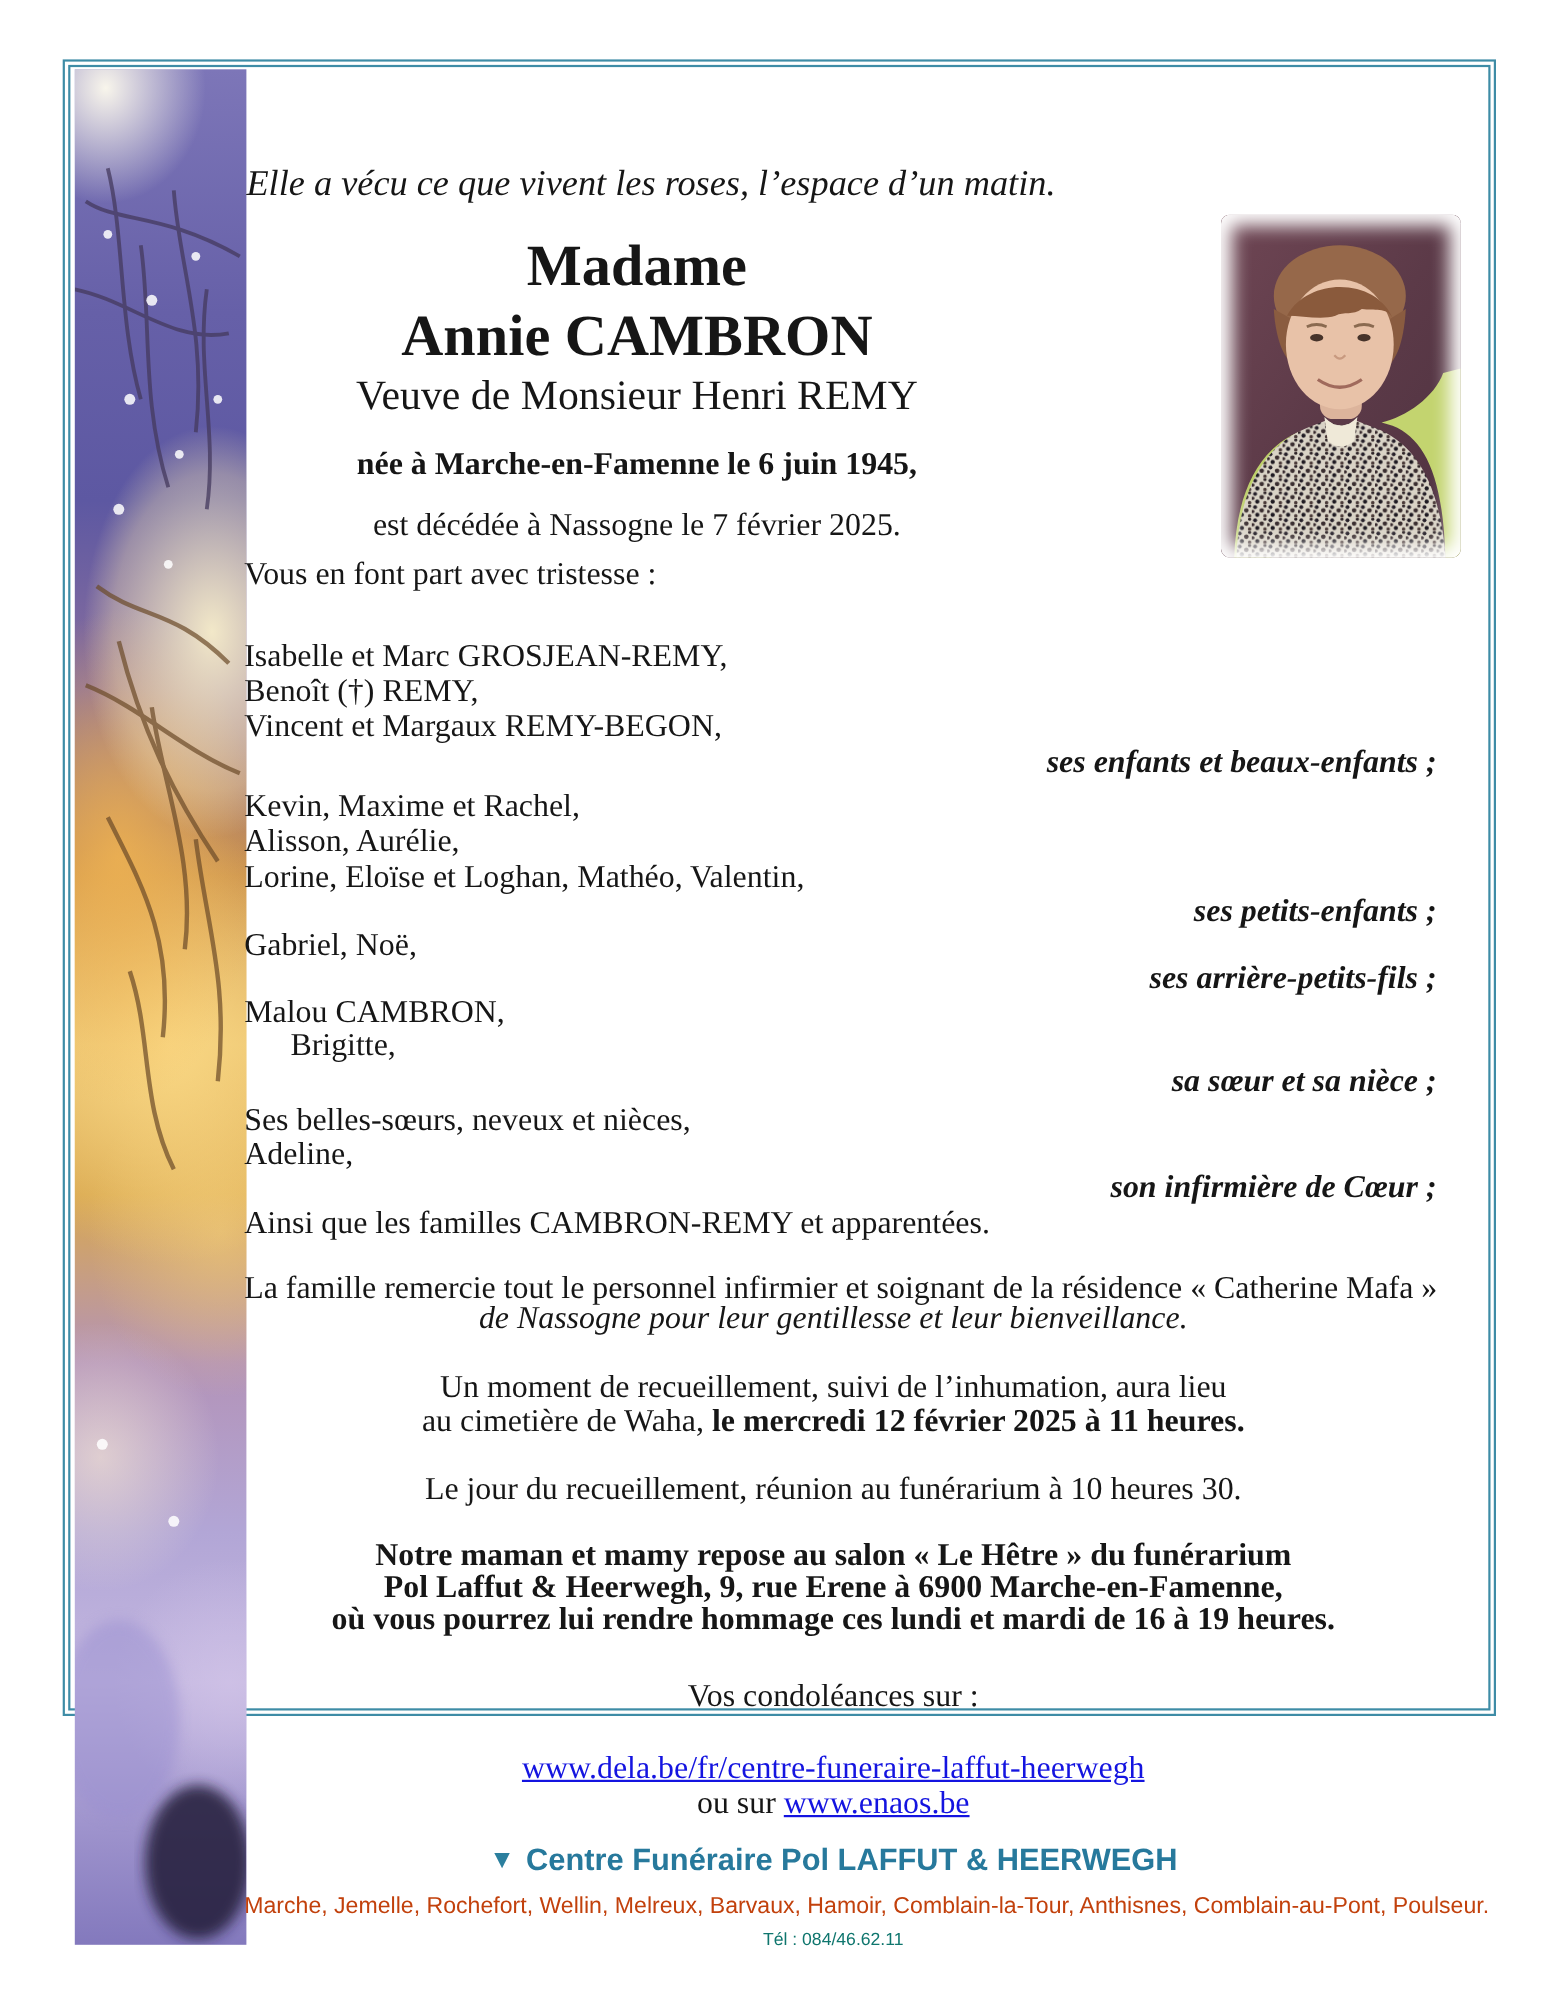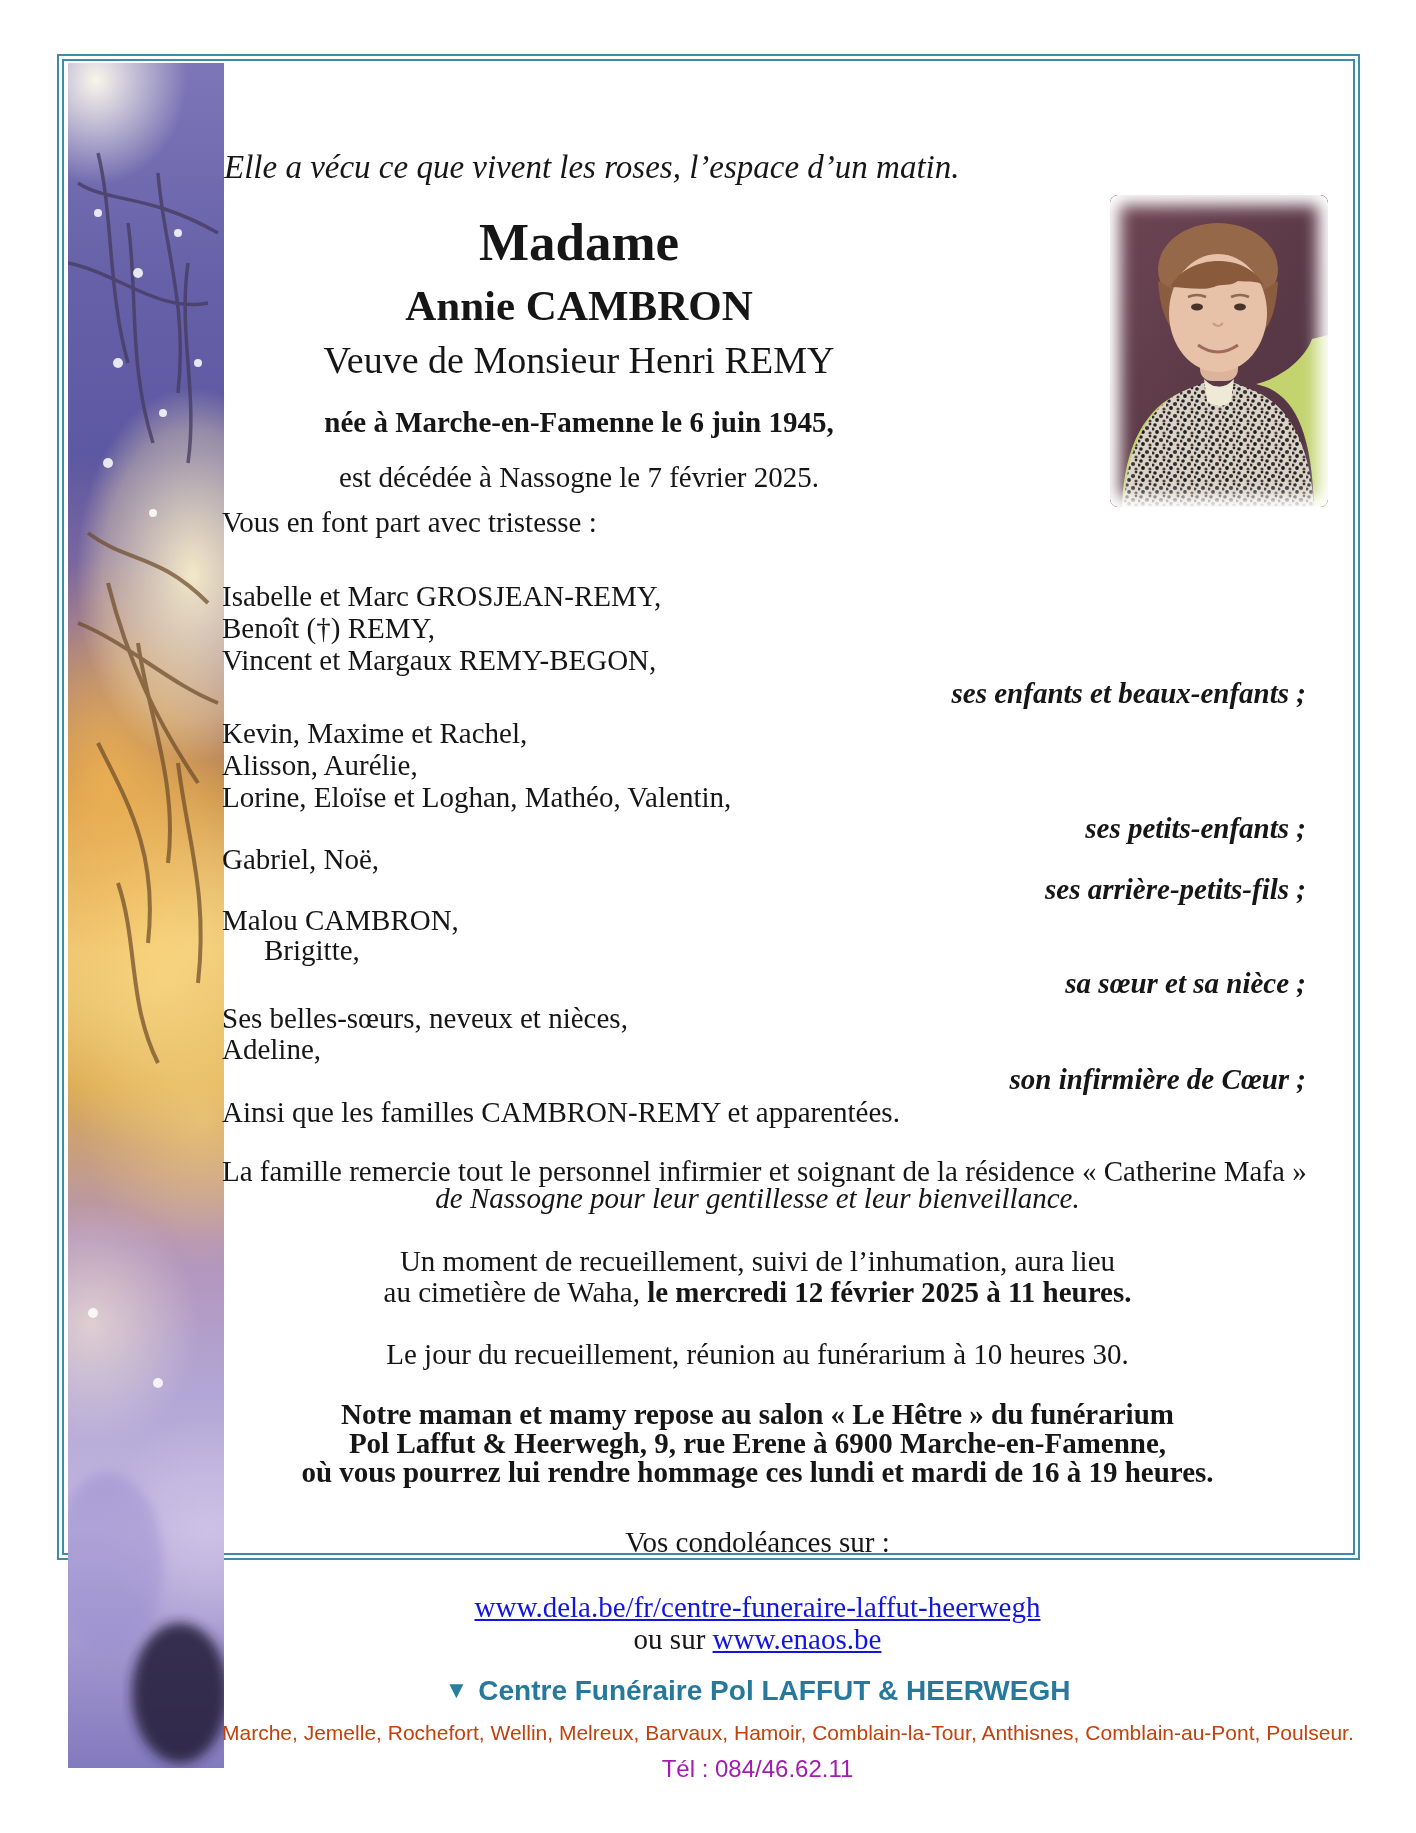--- a/index.html
+++ b/index.html
@@ -27,21 +27,21 @@
                 box-shadow:inset 0 0 16px 10px #ffffff;}
   
   .ln{position:absolute;white-space:nowrap;}
   .center-col{left:100px;width:830px;text-align:center;}
   .center-wide{left:158px;right:60px;text-align:center;}
   .left-col{left:158px;}
   .rlabel{right:47px;text-align:right;font-style:italic;font-weight:bold;font-size:29px;}
   .body-t{font-size:29px;line-height:34px;}
   .quote{left:160px;top:88px;font-style:italic;font-size:33px;}
   .t-madame{top:150px;font-size:53px;font-weight:bold;line-height:62px;}
-  .t-annie{top:214px;font-size:43px;font-weight:bold;line-height:62px;}
+  .t-annie{top:214px;font-size:53px;font-weight:bold;line-height:62px;}
   .t-veuve{top:276px;font-size:38px;line-height:46px;}
   .t-nee{top:344px;font-weight:bold;} .t-deces{top:399px;}
   .y-vous{top:444px;}
   .y-isabelle{top:518px;} .y-benoit{top:550px;} .y-vincent{top:582px;}
   .y-enfants{top:616px;}
   .y-kevin{top:655px;} .y-alisson{top:687px;} .y-lorine{top:719px;}
   .y-petits{top:751px;}
   .y-gabriel{top:781px;}
   .y-arriere{top:812px;}
   .y-malou{top:842px;} .y-brigitte{top:872px;left:200px;}
@@ -58,21 +58,21 @@
   .y-repose3{top:1394px;font-weight:bold;}
   .y-condol{top:1464px;}
   .y-link1{top:1529px;} .y-link2{top:1561px;}
   a.doclink{color:#1414e0;text-decoration:underline;cursor:pointer;}
   .y-brand{top:1614px;font-family:"Liberation Sans","DejaVu Sans",sans-serif;
            font-weight:bold;font-size:28px;color:#27799c;}
   .tri{font-size:24px;position:relative;top:-2px;margin-right:10px;color:#2b7f9e;}
   .y-locations{top:1660px;font-family:"Liberation Sans","DejaVu Sans",sans-serif;
                font-size:21px;color:#c2410c;}
   .y-tel{top:1694px;font-family:"Liberation Sans","DejaVu Sans",sans-serif;
-         font-size:24px;color:#a21caf;}
+         font-size:16px;color:#0f766e;}
   .bold{font-weight:bold;}
 </style>
 </head>
 <body>
 
 <div class="page">
   <div class="frame">
 
     <div class="strip">
       <svg width="156" height="1705" viewBox="0 0 156 1705">

